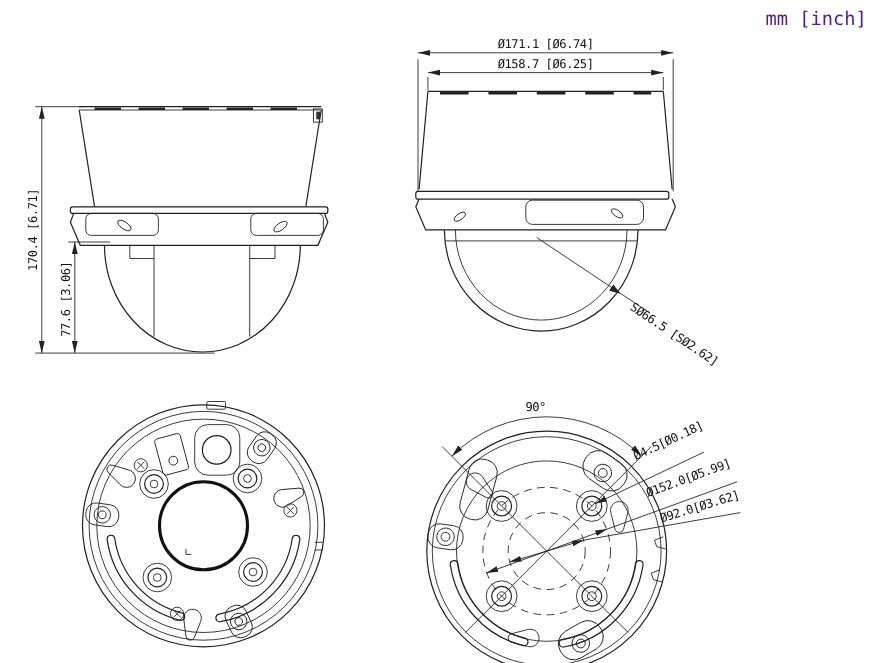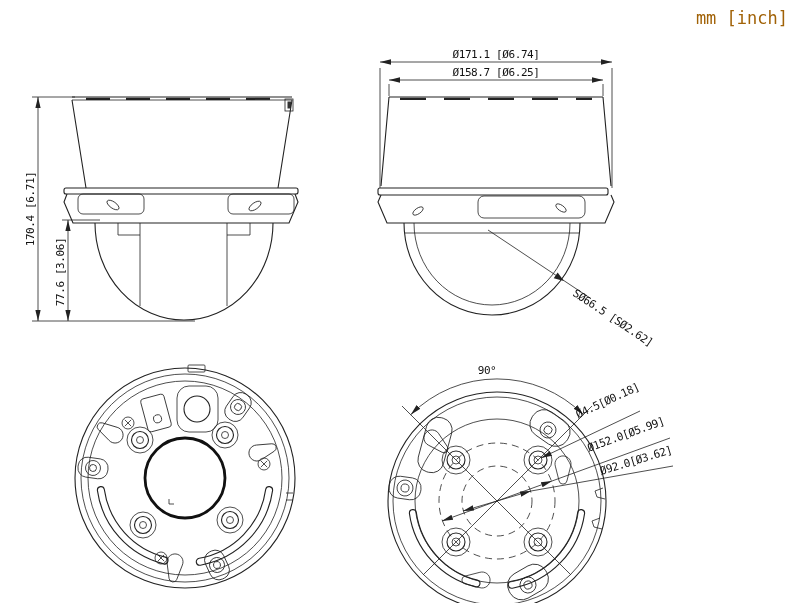--- a/index.html
+++ b/index.html
@@ -1,18 +1,18 @@
 <!DOCTYPE html>
 <html><head>
 <meta charset="utf-8">
 <style>
   html,body{margin:0;padding:0;background:#fff;}
   #canvas{position:relative;width:800px;height:603px;background:#ffffff;overflow:hidden;
           font-family:"DejaVu Sans Mono", monospace;}
-  #units{position:absolute;top:8px;right:12px;font-size:17px;color:#a16207;letter-spacing:0px;padding-left:24px;}
+  #units{position:absolute;top:8px;right:12px;font-size:17px;color:#4c1d95;letter-spacing:0px;padding-left:24px;}
   .view{position:absolute;}
   svg{display:block;overflow:visible;}
   svg text{font-family:"DejaVu Sans Mono", monospace;font-size:11px;fill:#111;letter-spacing:-0.4px;}
   .thin{stroke:#222;stroke-width:0.8;fill:none;}
   .med{stroke:#222;stroke-width:1.1;fill:none;}
   .bold{stroke:#111;stroke-width:2.8;fill:none;}
   .dim{stroke:#222;stroke-width:0.8;fill:none;}
   .dash{stroke:#222;stroke-width:0.8;fill:none;stroke-dasharray:7 5;}
   .vent{stroke:#222;stroke-width:2.2;fill:none;}
 </style>
@@ -65,21 +65,21 @@
         <ellipse cx="235" cy="166" rx="7" ry="3.2" transform="rotate(-35 235 166)" class="thin"></ellipse>
       </g>
       <g>
         <path d="M75,183 A89,97 0 0 0 253,183" class="med"></path>
         <path d="M98,183 V195 M230,183 V195 M98,195 H120 M207,195 H230" class="thin"></path>
         <path d="M120,183 V266 M207,183 V266" class="thin"></path>
       </g>
     </svg>
   </div>
 
-  <div class="view" style="left:360px;top:30px">
+  <div class="view" style="left:360px;top:16px">
     <svg width="330" height="310" viewBox="0 0 330 310">
       <g>
         <path d="M20,38 V158 M252,38 V158" class="dim"></path>
         <path d="M20,32 H252" class="dim" marker-start="url(#arr)" marker-end="url(#arr)"></path>
         <text x="136" y="28" text-anchor="middle">Ø171.1 [Ø6.74]</text>
       </g>
       <g>
         <path d="M29,54 V66 M243,54 V66" class="dim"></path>
         <path d="M29,50 H243" class="dim" marker-start="url(#arr)" marker-end="url(#arr)"></path>
         <text x="136" y="46" text-anchor="middle">Ø158.7 [Ø6.25]</text>

